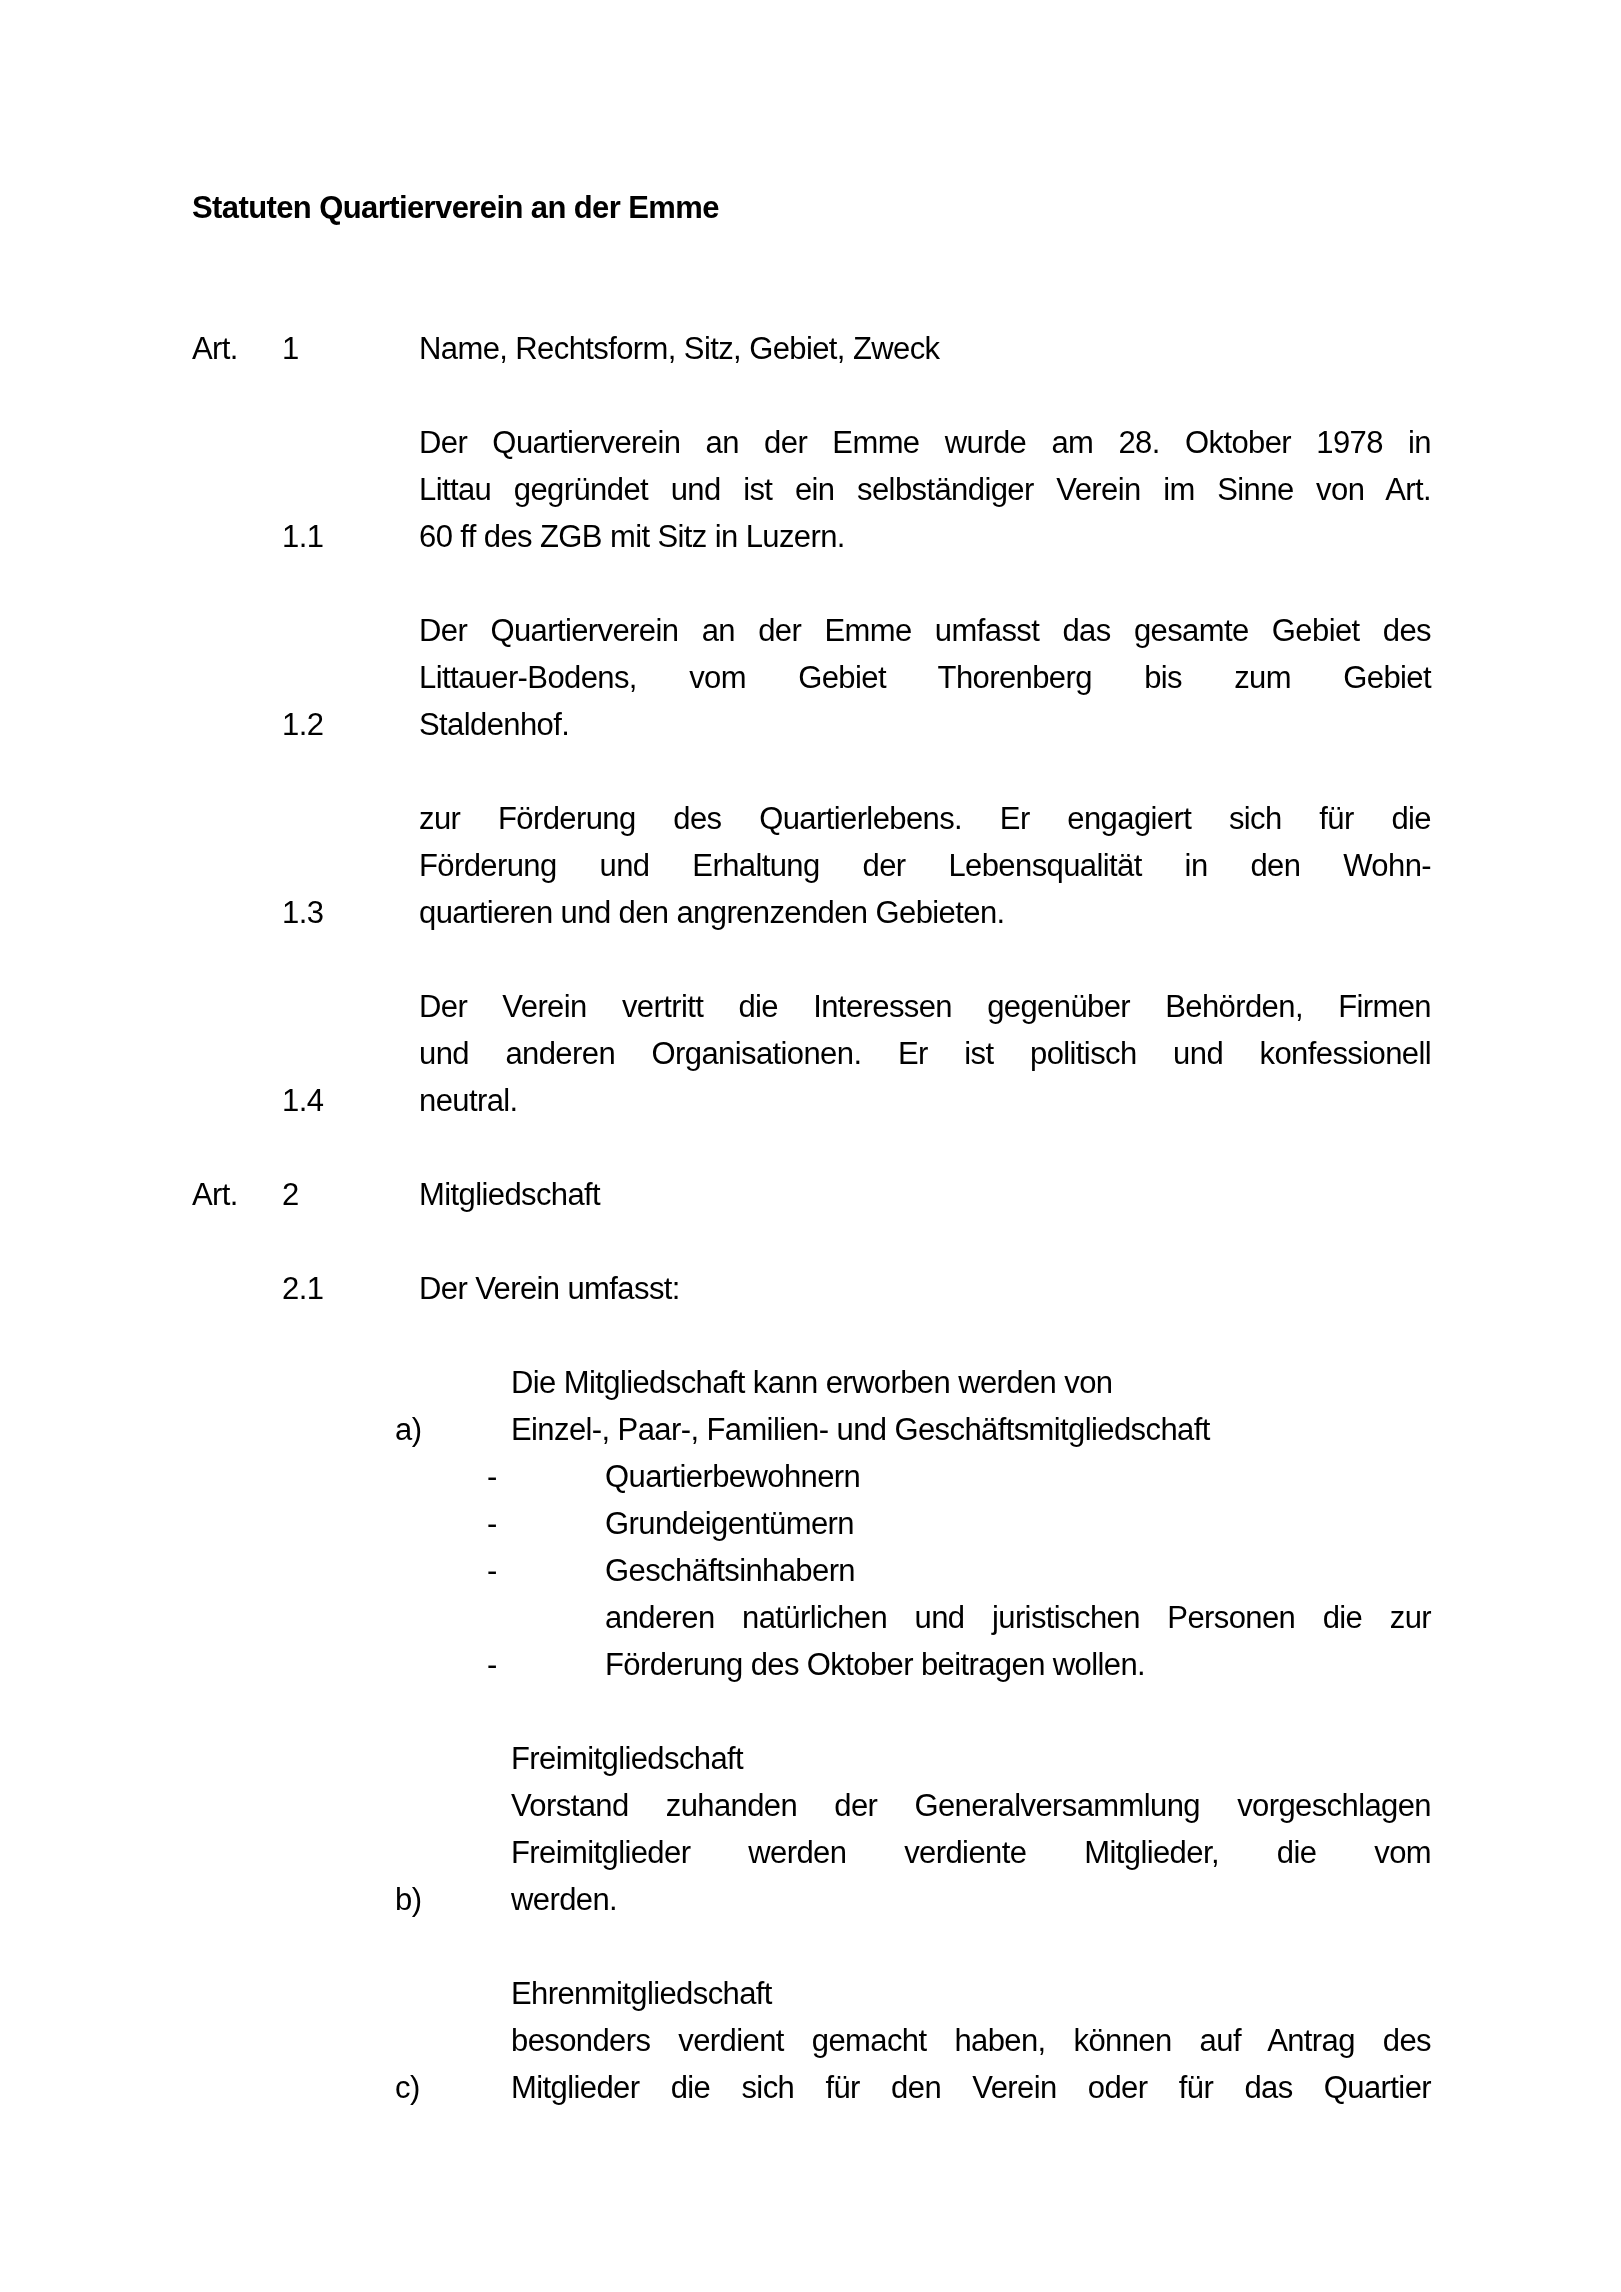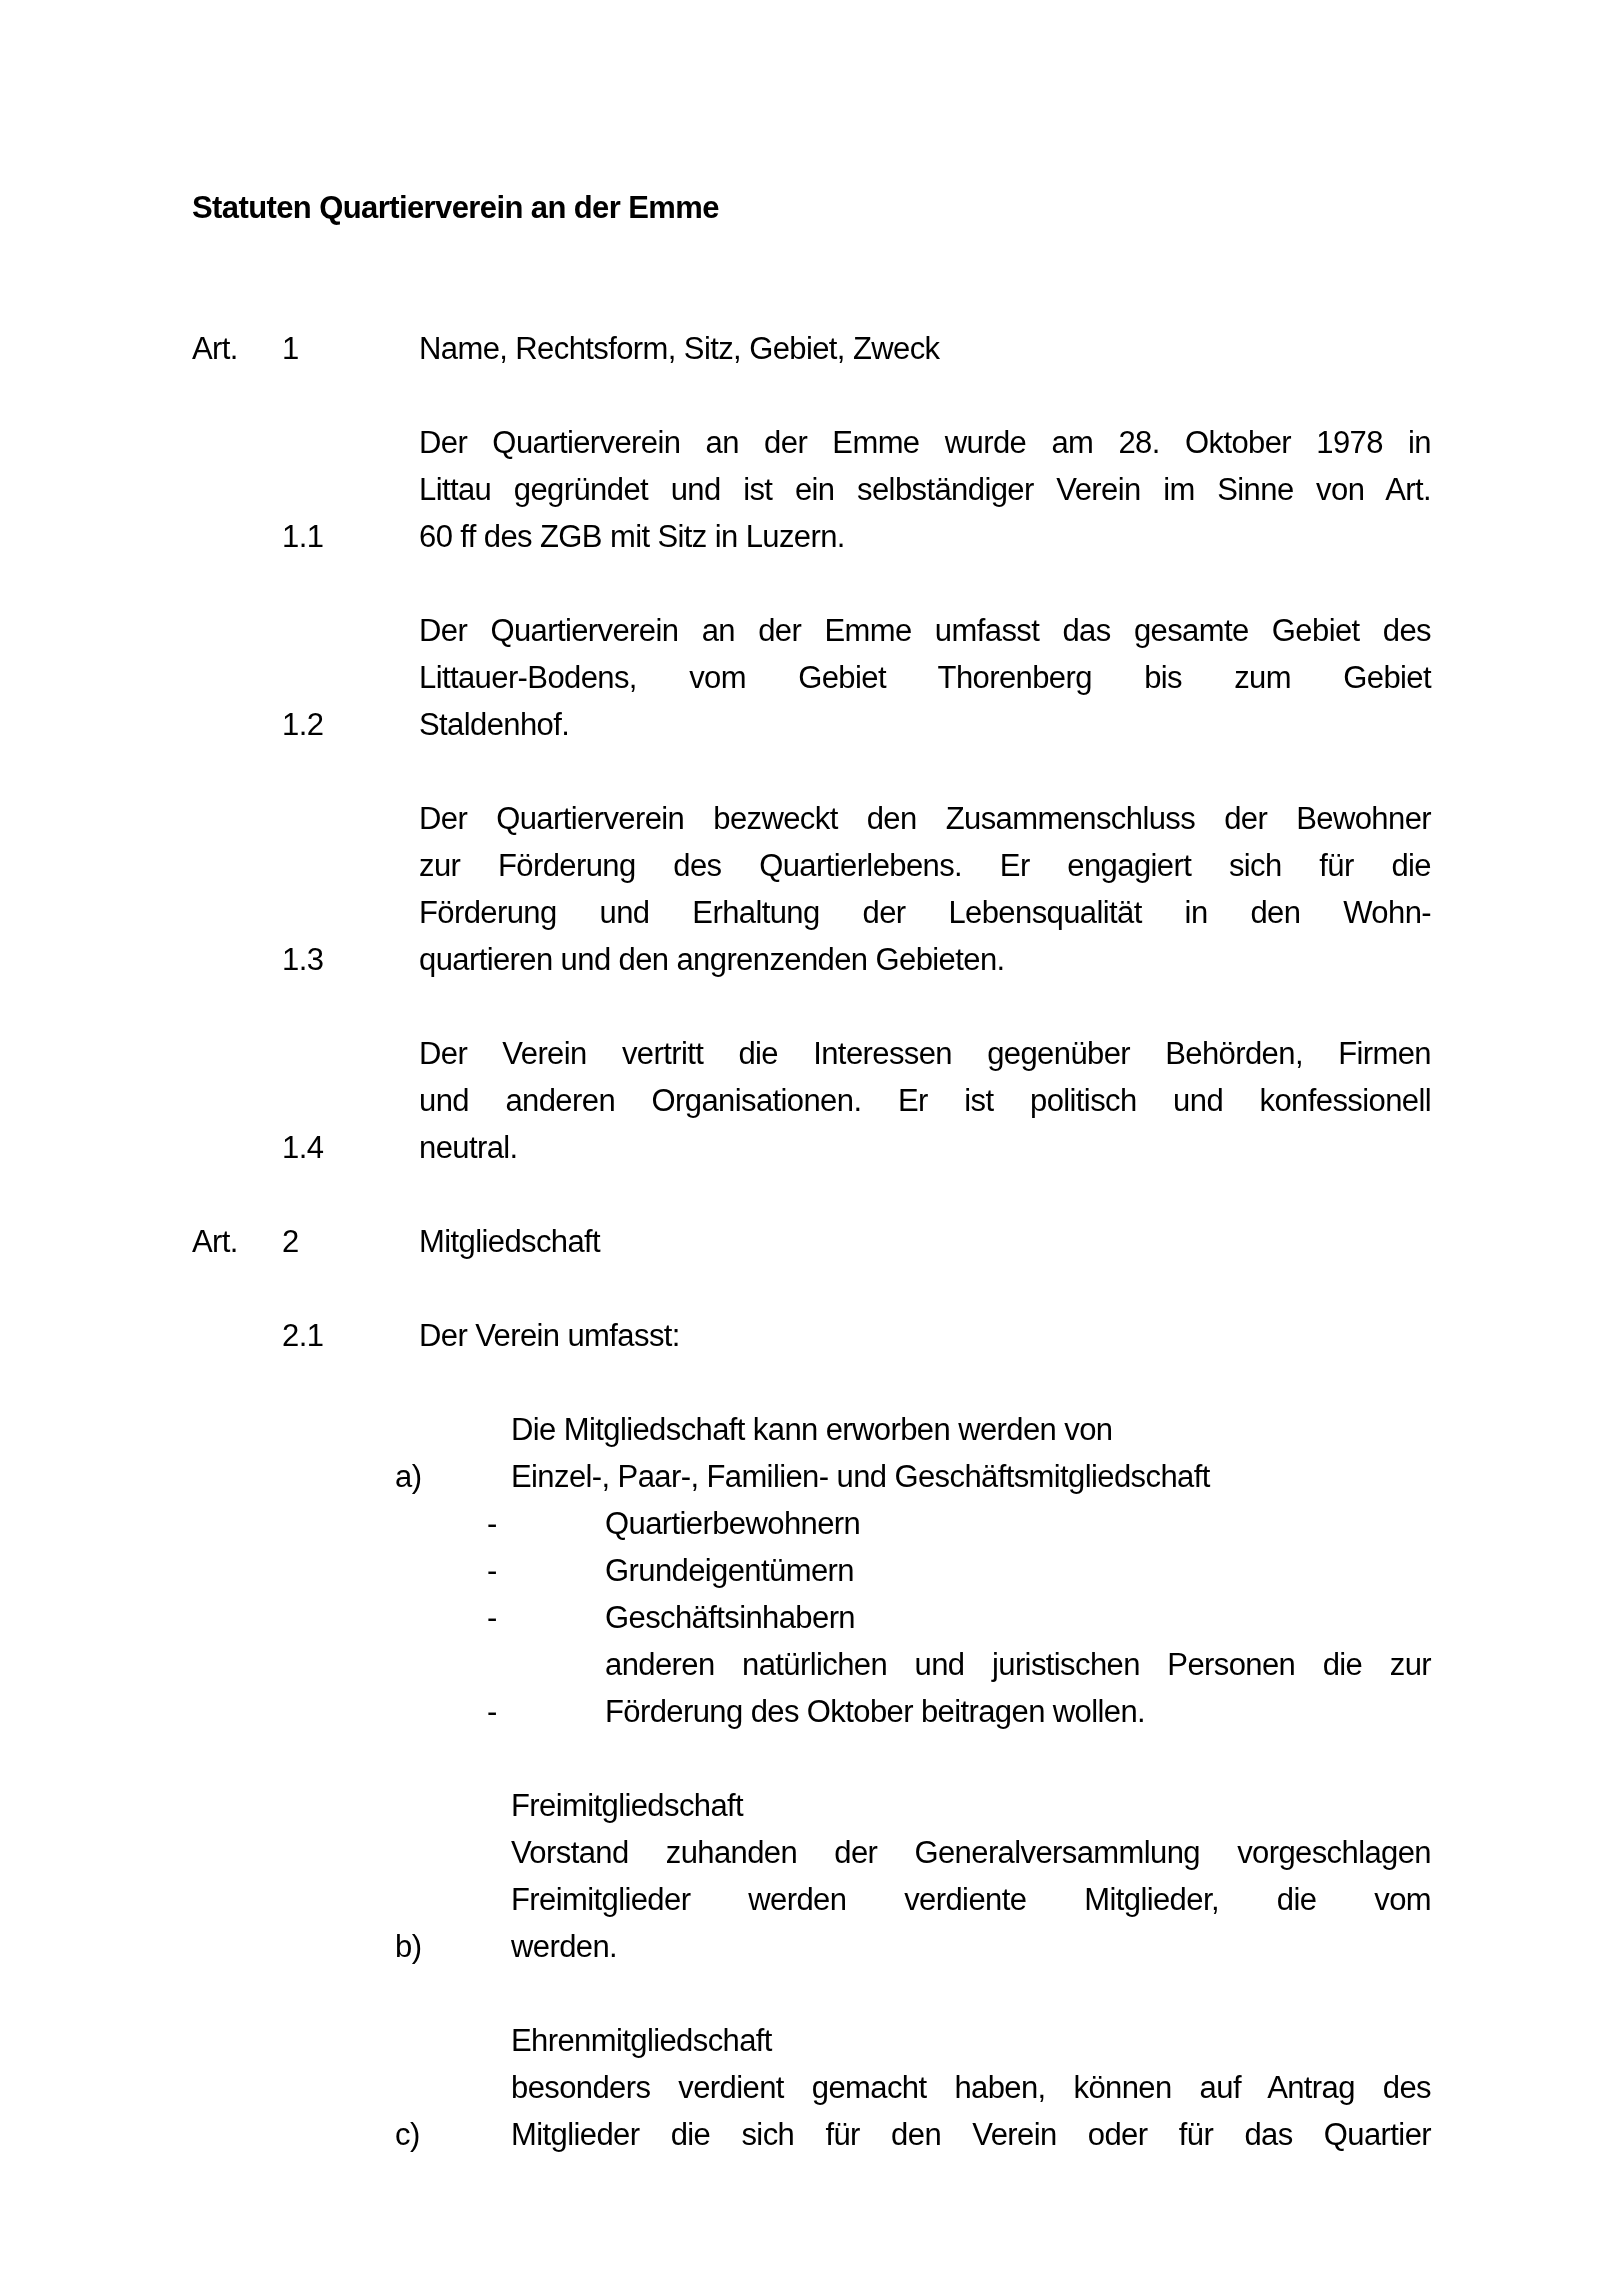--- a/index.html
+++ b/index.html
@@ -62,21 +62,20 @@
       <div class="jl">Der Quartierverein an der Emme umfasst das gesamte Gebiet des</div>
       <div class="jl">Littauer-Bodens, vom Gebiet Thorenberg bis zum Gebiet</div>
       <div class="ll">Staldenhof.</div>
     </div>
   </div>
 
   <div class="row block">
     <div class="col-label"></div>
     <div class="col-num">1.3</div>
     <div class="col-text">
-      <div class="jl">Der Quartierverein bezweckt den Zusammenschluss der Bewohner</div>
       <div class="jl">zur Förderung des Quartierlebens. Er engagiert sich für die</div>
       <div class="jl">Förderung und Erhaltung der Lebensqualität in den Wohn-</div>
       <div class="ll">quartieren und den angrenzenden Gebieten.</div>
     </div>
   </div>
 
   <div class="row block">
     <div class="col-label"></div>
     <div class="col-num">1.4</div>
     <div class="col-text">

